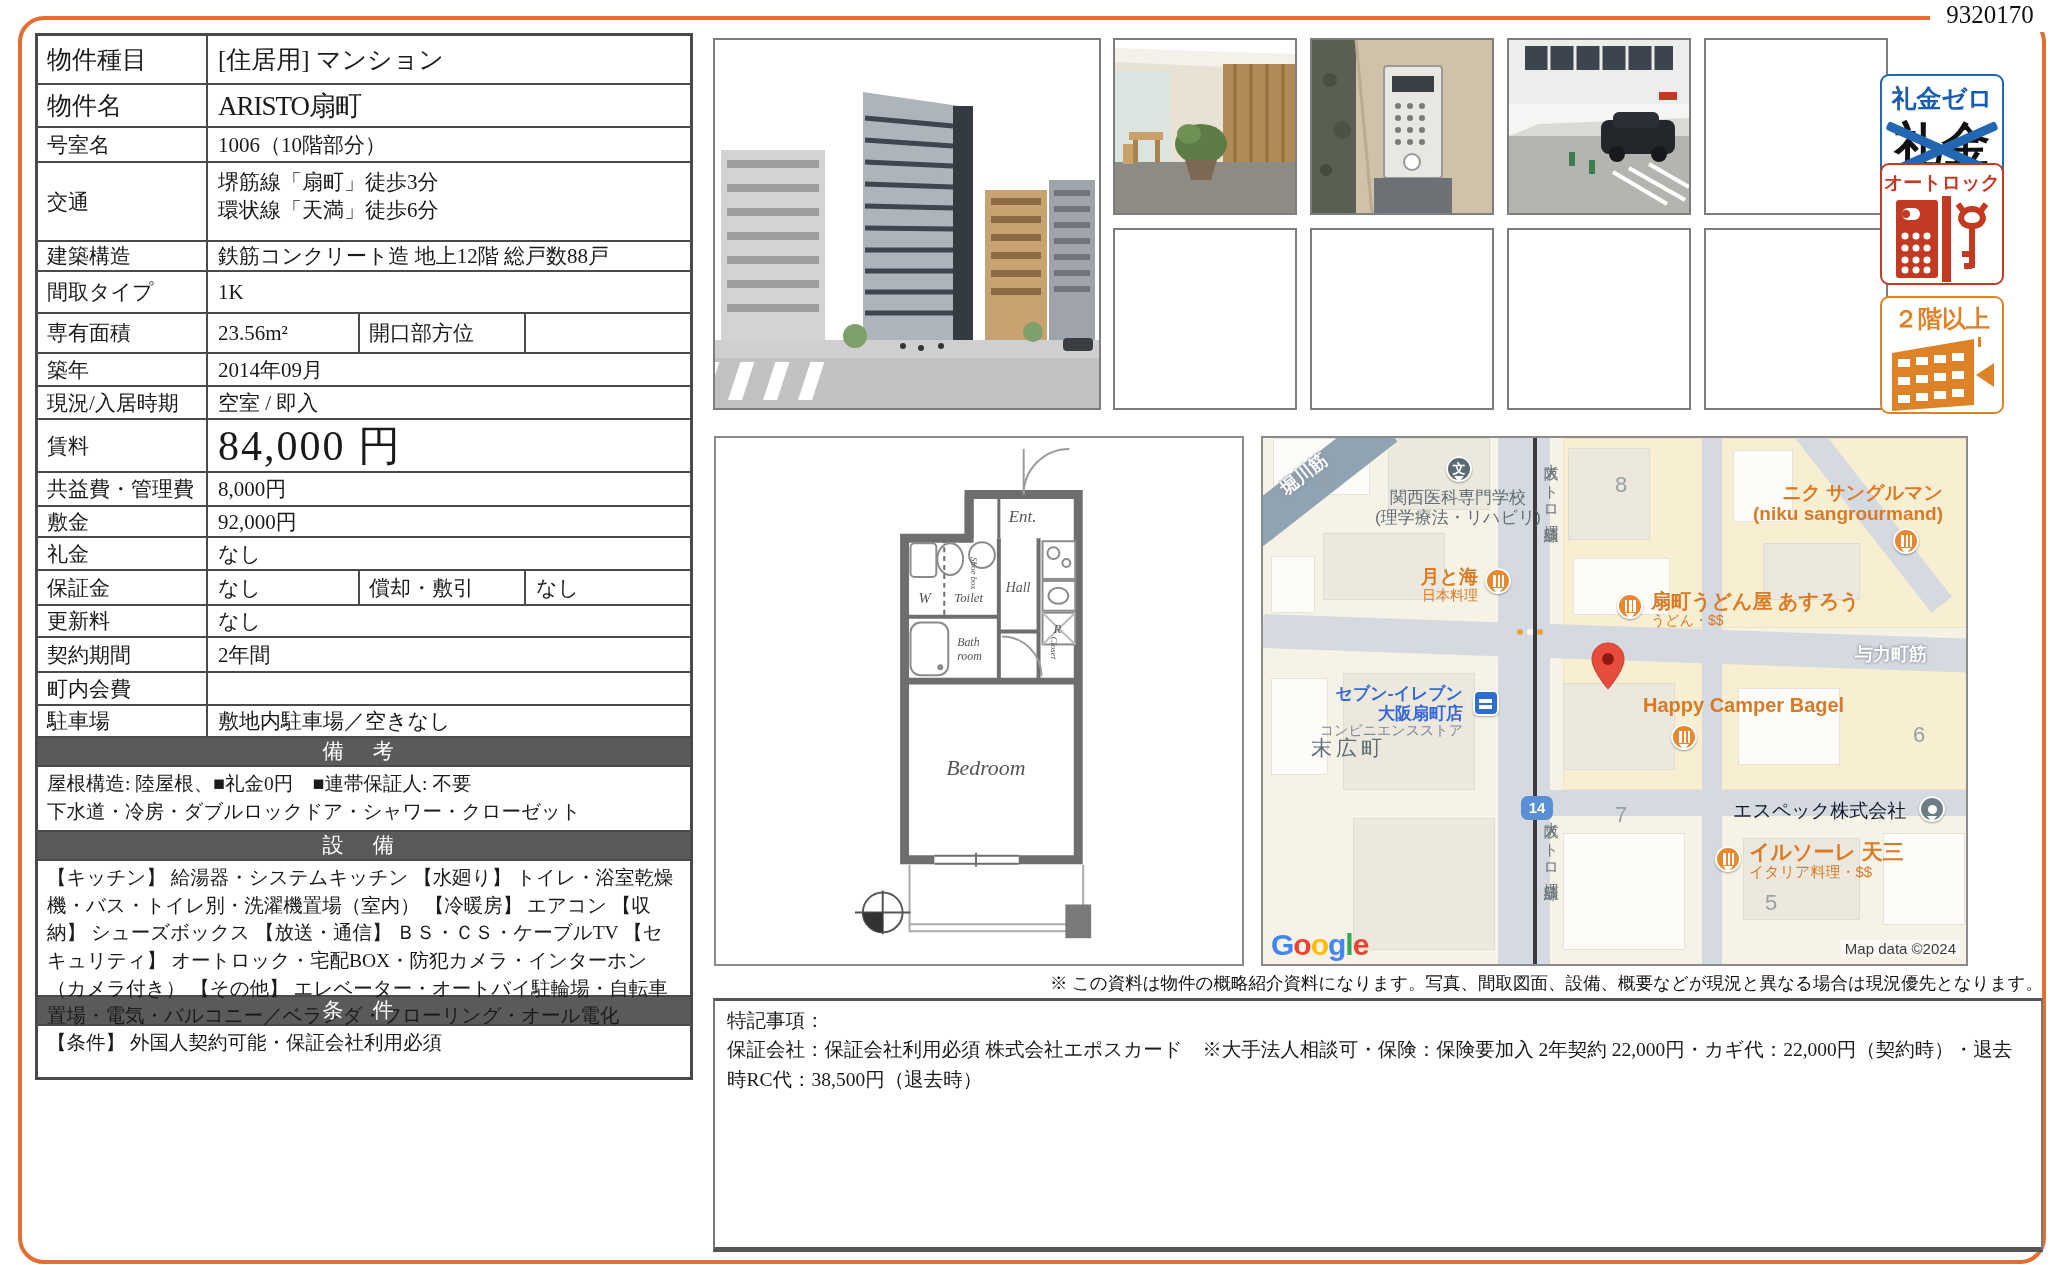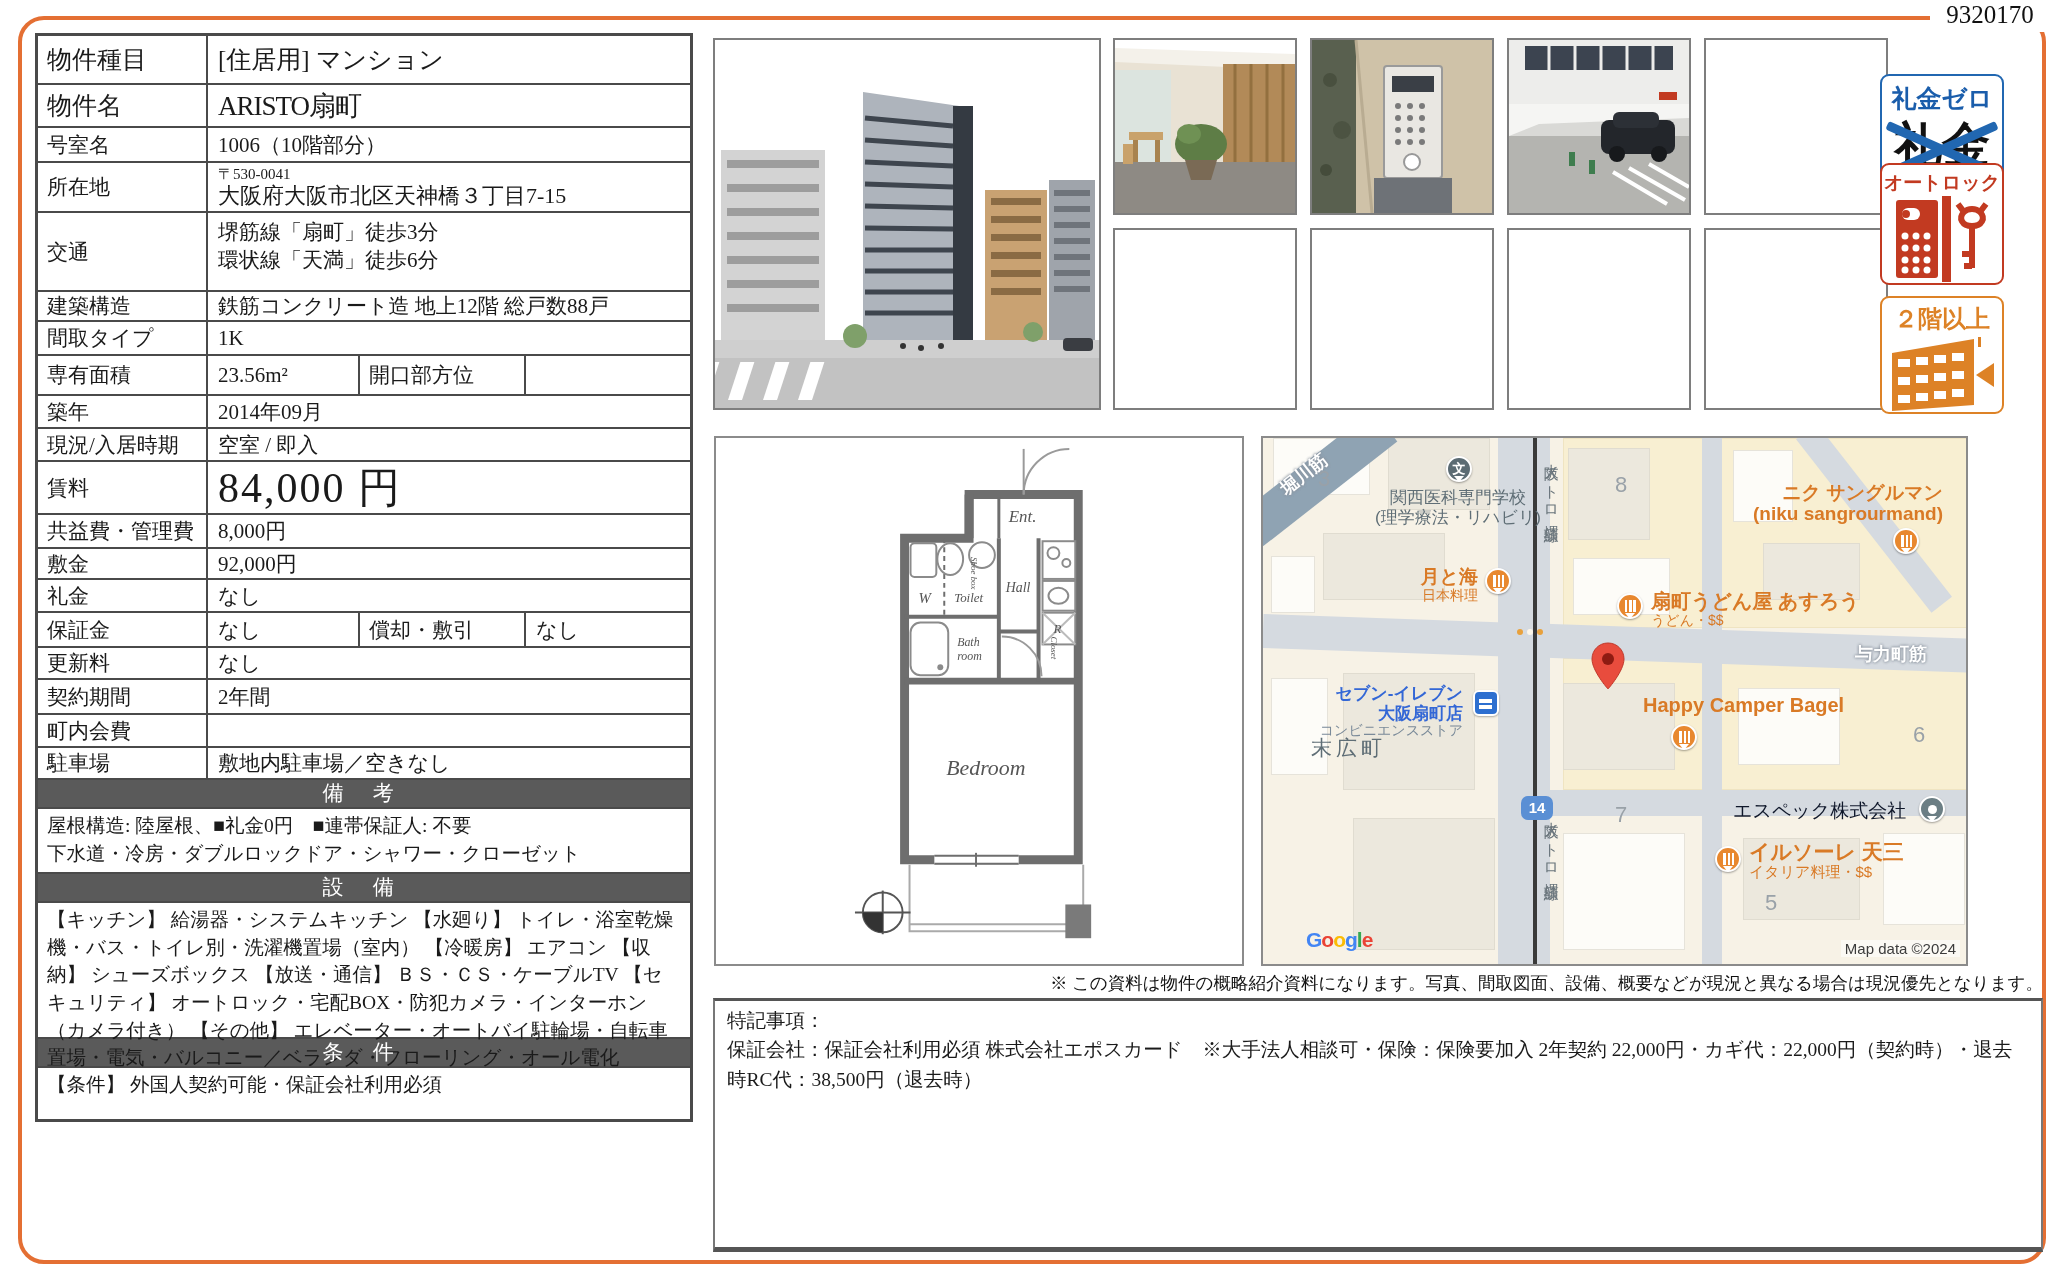--- a/index.html
+++ b/index.html
@@ -65,21 +65,21 @@
   .pin-school{background:#5B6B73;color:#fff;font-size:13px;font-weight:bold;}
   .pin-company{background:#6B7E84;}
   .pin-company .dot{width:9px;height:9px;border-radius:50%;background:#fff;}
   .seven{position:absolute;width:26px;height:26px;border-radius:6px;background:#2D6FD0;border:2px solid #fff;
          box-shadow:0 1px 2px rgba(0,0,0,.3);box-sizing:border-box;}
   .seven::after{content:"";position:absolute;left:4px;top:7px;width:13px;height:4px;background:#fff;box-shadow:0 6px 0 #fff;}
   .shield{position:absolute;width:32px;height:24px;background:#5A8FD4;border-radius:7px;color:#fff;
           font-size:15px;font-weight:bold;text-align:center;line-height:24px;}
   .vtext{writing-mode:vertical-rl;color:#6A757C;font-size:15px;letter-spacing:2px;}
   .roadname{color:#fff;font-weight:bold;text-shadow:0 0 3px #8a939e,0 0 3px #8a939e;}
-  .google{font-family:"Liberation Sans",sans-serif;font-weight:bold;font-size:21px;letter-spacing:-1px;margin-left:35px;}
+  .google{font-family:"Liberation Sans",sans-serif;font-weight:bold;font-size:30px;letter-spacing:-1px;}
   .mapdata{position:absolute;color:#3c3c3c;font-size:15px;background:rgba(255,255,255,.55);padding:0 4px;}
   
   .disclaimer{position:absolute;left:713px;top:971px;width:1330px;text-align:right;font-size:17.5px;color:#111;}
   .tokki{position:absolute;left:713px;top:998px;width:1330px;height:254px;background:#fff;
          border:2px solid #777;border-top:3px solid #555;border-bottom:5px solid #555;box-sizing:border-box;
          padding:5px 12px;font-size:19.5px;line-height:1.5;}
 </style>
 </head>
 <body>
 
@@ -95,39 +95,32 @@
       <div class="t-value" style="font-size:25px">[住居用]  マンション</div>
     </div>
     <div class="t-row" style="height:43px">
       <div class="t-label" style="font-size:25px">物件名</div>
       <div class="t-value" style="font-size:27px;letter-spacing:-1px">ARISTO扇町</div>
     </div>
     <div class="t-row" style="height:35px">
       <div class="t-label">号室名</div>
       <div class="t-value">1006（10階部分）</div>
     </div>
-    <div class="t-row" style="height:50px">
-      <div class="t-label">所在地</div>
-      <div class="t-value col">
-        <span class="postal">〒530-0041</span>
-        <span class="addr">大阪府大阪市北区天神橋３丁目7-15</span>
-      </div>
-    </div>
     <div class="t-row" style="height:79px">
       <div class="t-label">交通</div>
       <div class="t-value col" style="justify-content:flex-start;padding-top:5px">
         <span>堺筋線「扇町」徒歩3分</span>
         <span>環状線「天満」徒歩6分</span>
       </div>
     </div>
     <div class="t-row" style="height:30px">
       <div class="t-label">建築構造</div>
       <div class="t-value">鉄筋コンクリート造 地上12階 総戸数88戸</div>
     </div>
-    <div class="t-row" style="height:34px">
+    <div class="t-row" style="height:42px">
       <div class="t-label">間取タイプ</div>
       <div class="t-value">1K</div>
     </div>
     <div class="t-row" style="height:40px">
       <div class="t-label">専有面積</div>
       <div class="sub-val">23.56m²</div>
       <div class="sub-label">開口部方位</div>
       <div class="t-value"></div>
     </div>
     <div class="t-row" style="height:33px">

